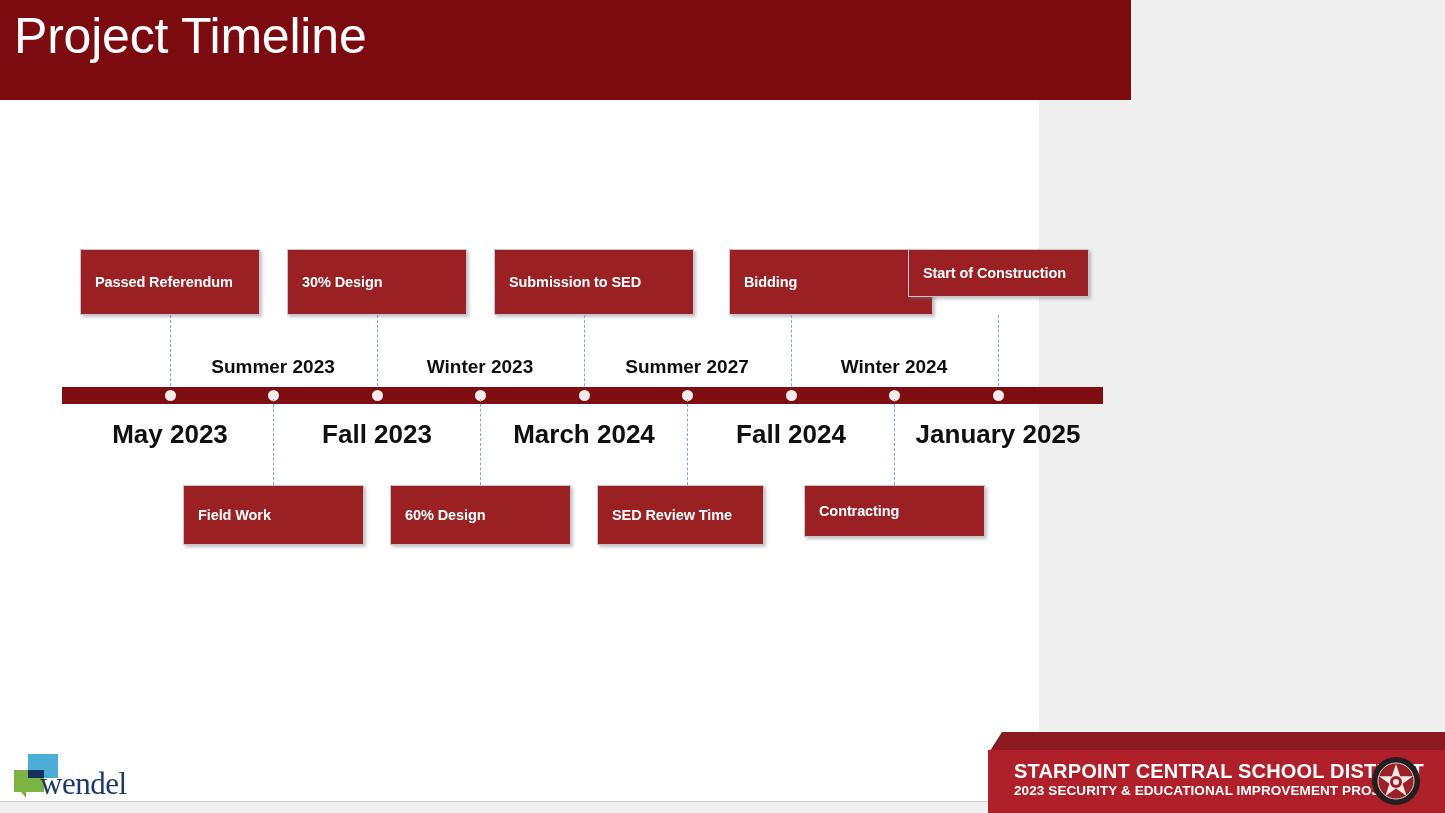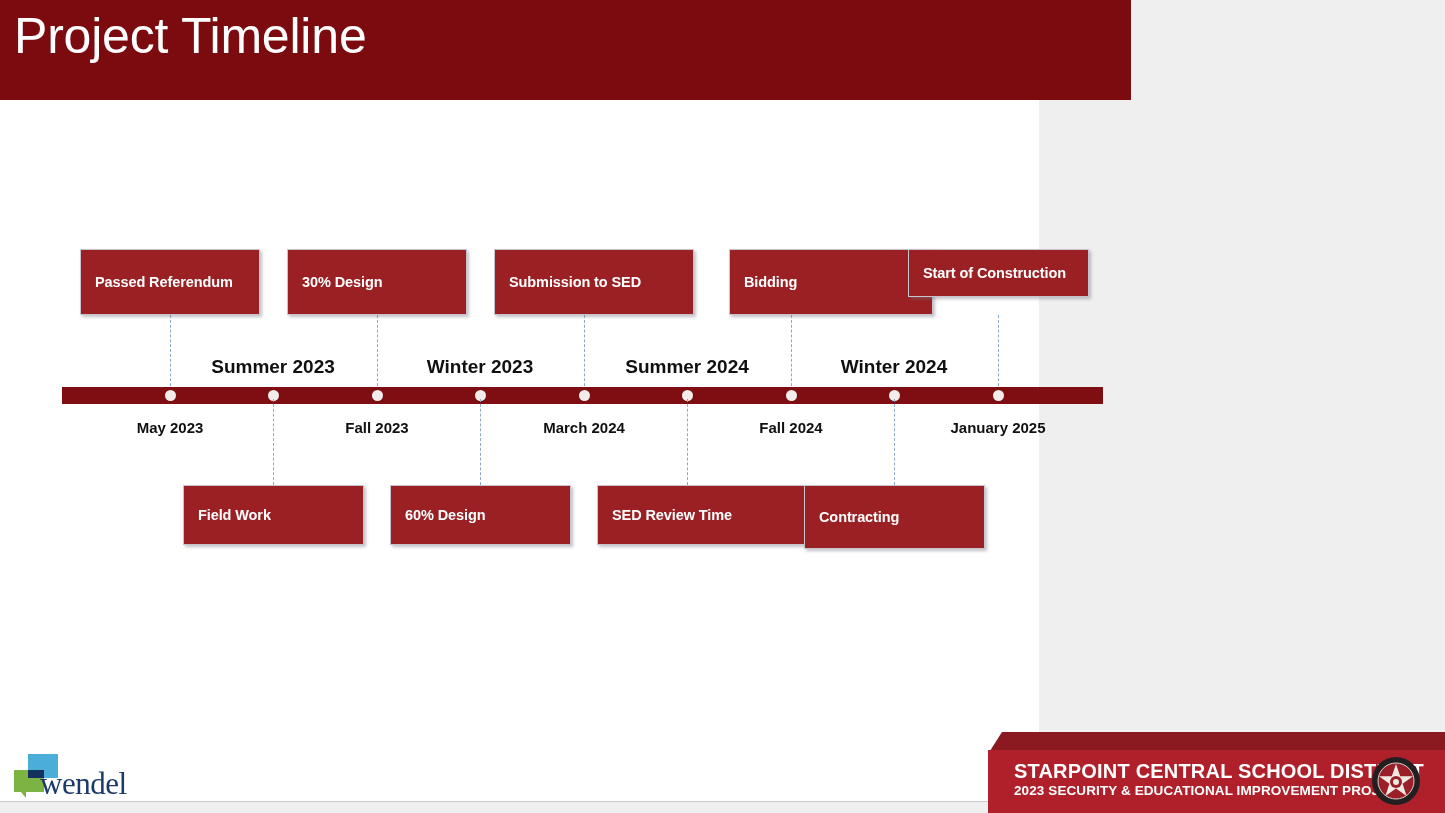--- a/index.html
+++ b/index.html
@@ -95,21 +95,21 @@
     position: absolute;
     font-size: 19px;
     font-weight: 700;
     color: #101010;
     white-space: nowrap;
     text-align: center;
     font-family: "Liberation Sans", sans-serif;
   }
   .date-label {
     position: absolute;
-    font-size: 15px;
+    font-size: 26px;
     font-weight: 700;
     color: #101010;
     white-space: nowrap;
     text-align: center;
     font-family: "Liberation Sans", sans-serif;
   }
 
   
   .wendel-logo {
     position: absolute;
@@ -212,21 +212,21 @@
           <span>Bidding</span>
         </div>
         <div class="ms-box" style="left: 908px; top: 234px; width: 181px; height: 48px;">
           <span>Start of Construction</span>
         </div>
       </div>
 
     <div id="labels-above">
         <div class="season-label" style="left: 163px; width: 220px; top: 341px;">Summer 2023</div>
         <div class="season-label" style="left: 370px; width: 220px; top: 341px;">Winter 2023</div>
-        <div class="season-label" style="left: 577px; width: 220px; top: 341px;">Summer 2024</div>
+        <div class="season-label" style="left: 577px; width: 220px; top: 341px;">Summer 2027</div>
         <div class="season-label" style="left: 784px; width: 220px; top: 341px;">Winter 2024</div>
       </div>
 
     <div class="timeline-bar"></div>
     <div id="dots">
         <div class="tl-dot" style="left: 165px;"></div>
         <div class="tl-dot" style="left: 268px;"></div>
         <div class="tl-dot" style="left: 372px;"></div>
         <div class="tl-dot" style="left: 475px;"></div>
         <div class="tl-dot" style="left: 579px;"></div>
@@ -250,24 +250,24 @@
         <div class="connector" style="left: 687px; top: 384px; height: 86px;"></div>
         <div class="connector" style="left: 894px; top: 384px; height: 86px;"></div>
       </div>
     <div id="boxes-bottom">
         <div class="ms-box" style="left: 183px; top: 470px; width: 181px; height: 60px;">
           <span>Field Work</span>
         </div>
         <div class="ms-box" style="left: 390px; top: 470px; width: 181px; height: 60px;">
           <span>60% Design</span>
         </div>
-        <div class="ms-box" style="left: 597px; top: 470px; width: 208px; height: 60px;">
+        <div class="ms-box" style="left: 597px; top: 470px; width: 167px; height: 60px;">
           <span>SED Review Time</span>
         </div>
-        <div class="ms-box" style="left: 804px; top: 470px; width: 181px; height: 64px;">
+        <div class="ms-box" style="left: 804px; top: 470px; width: 181px; height: 52px;">
           <span>Contracting</span>
         </div>
       </div>
 
   </div>
 
   <div class="bottom-rule"></div>
 
   <div class="wendel-logo">
     <svg class="wl-mark" viewBox="0 0 48 46">

